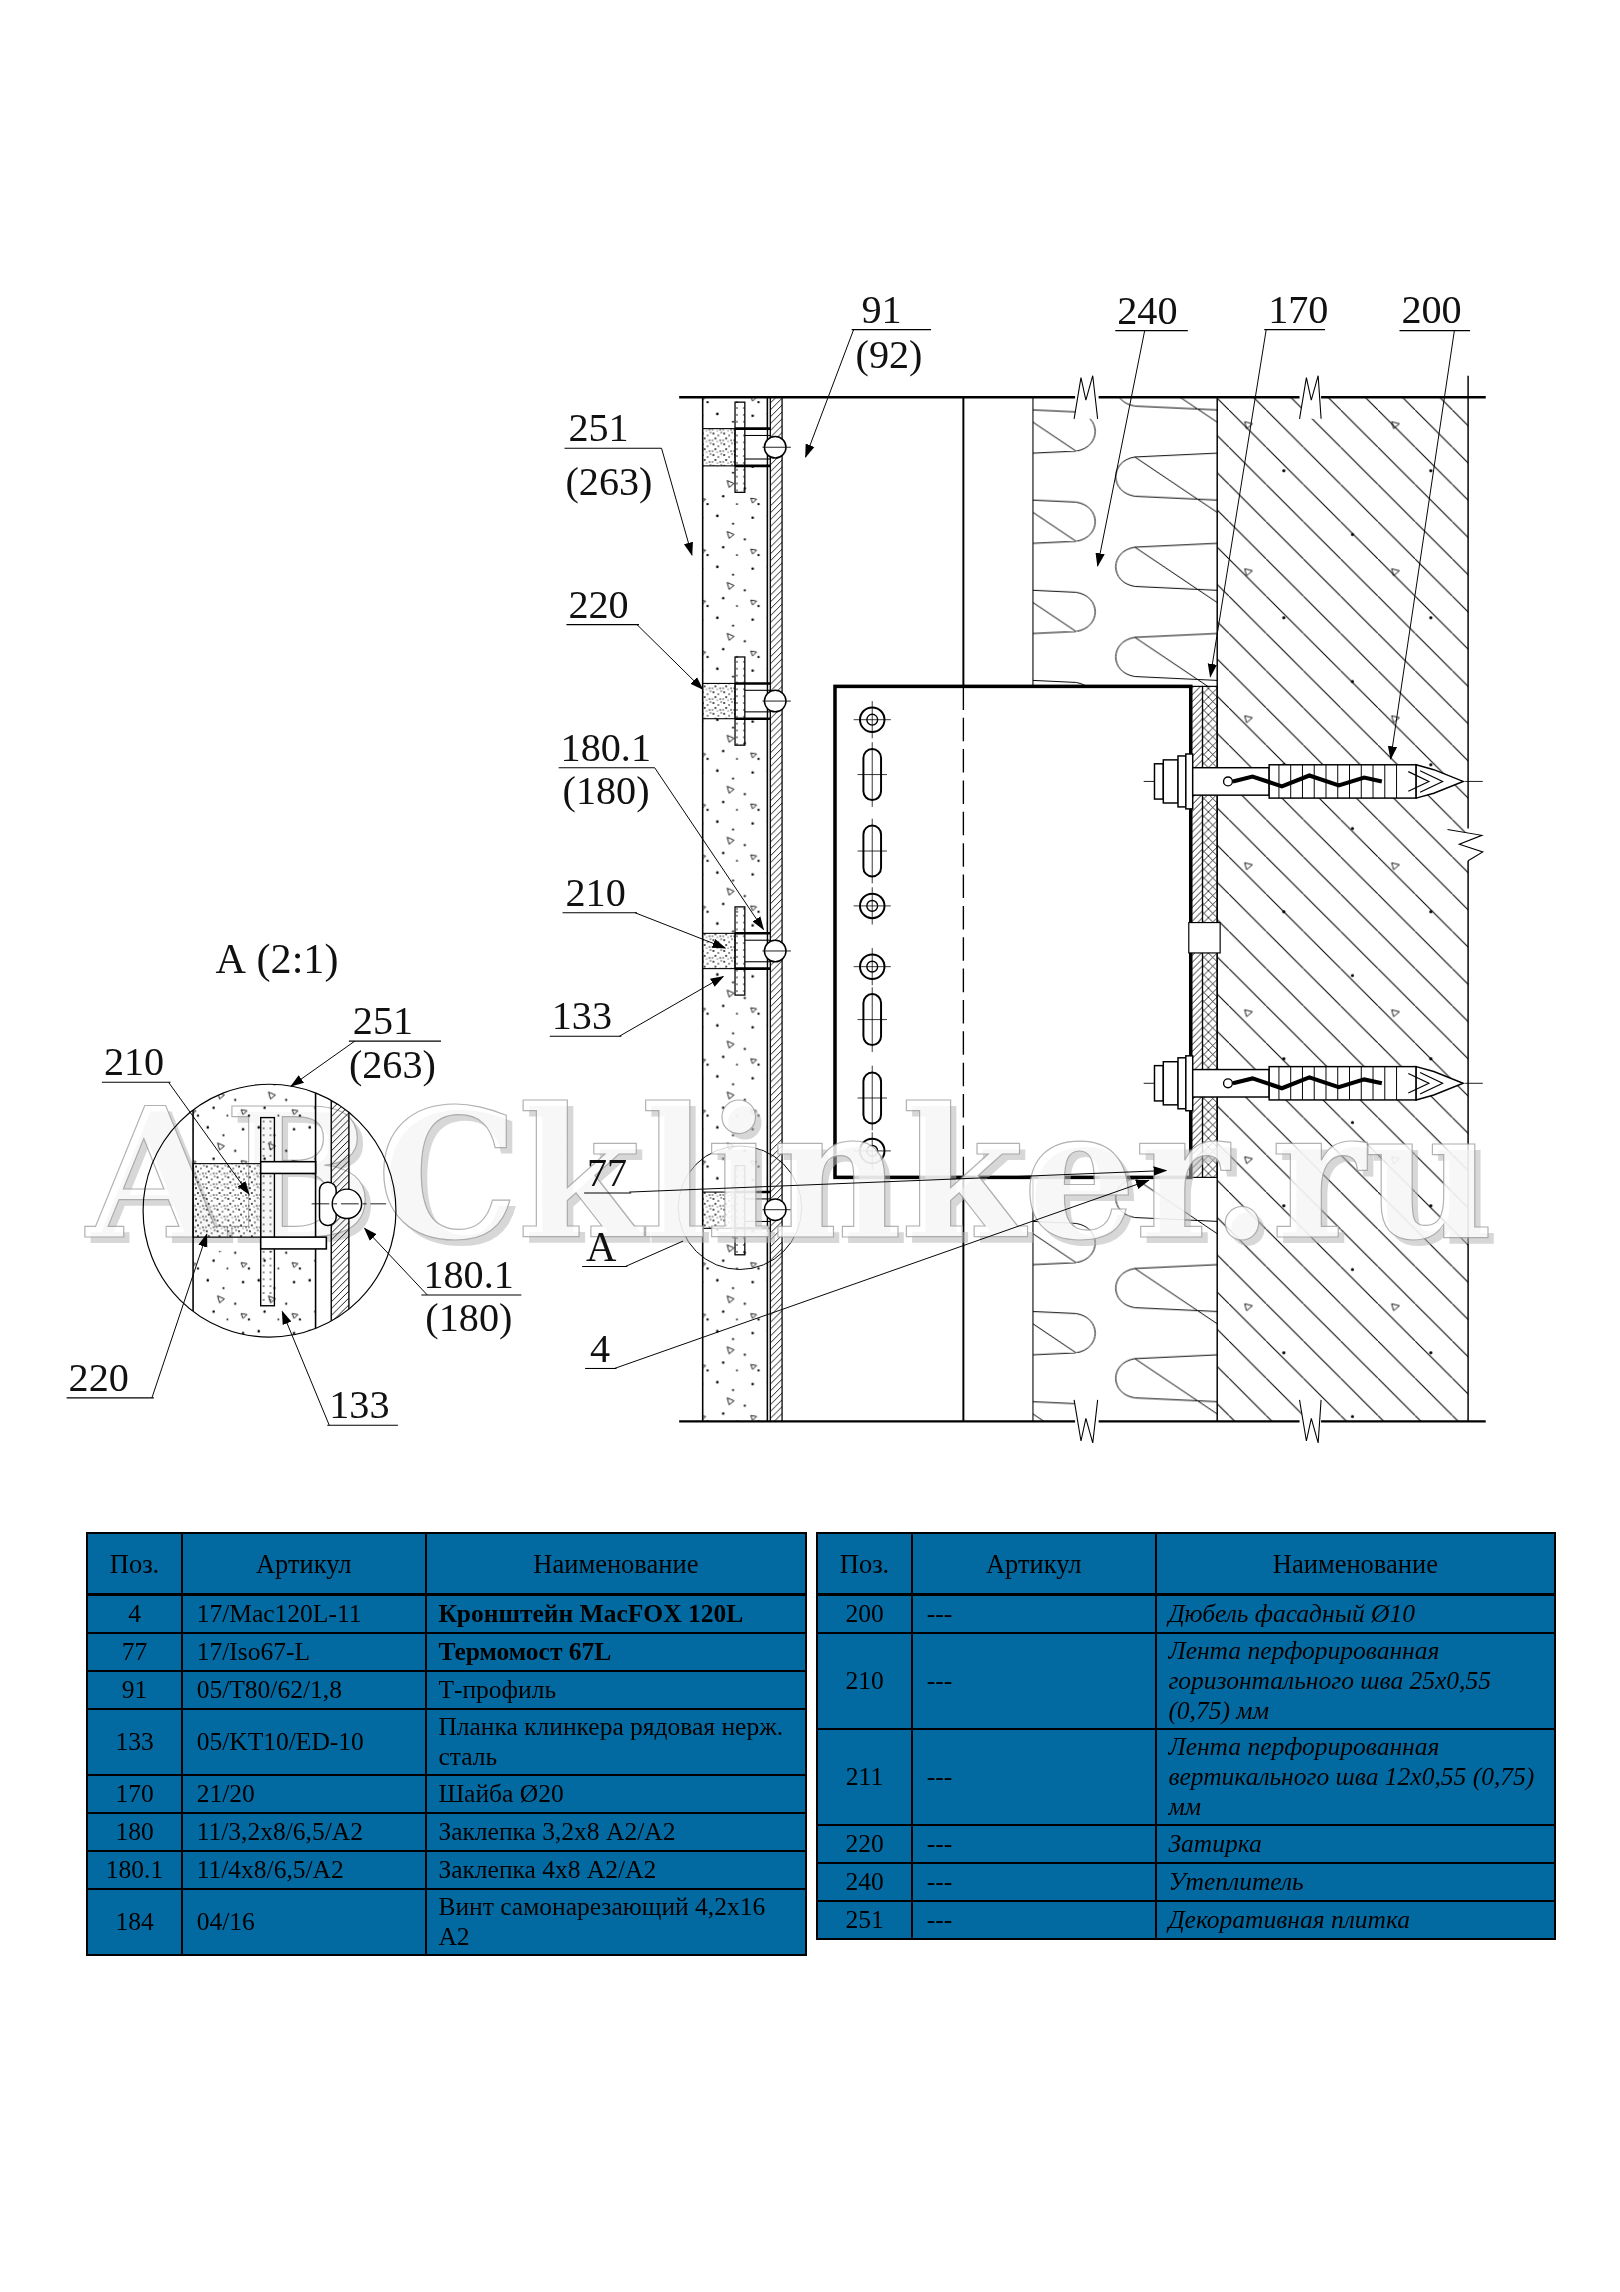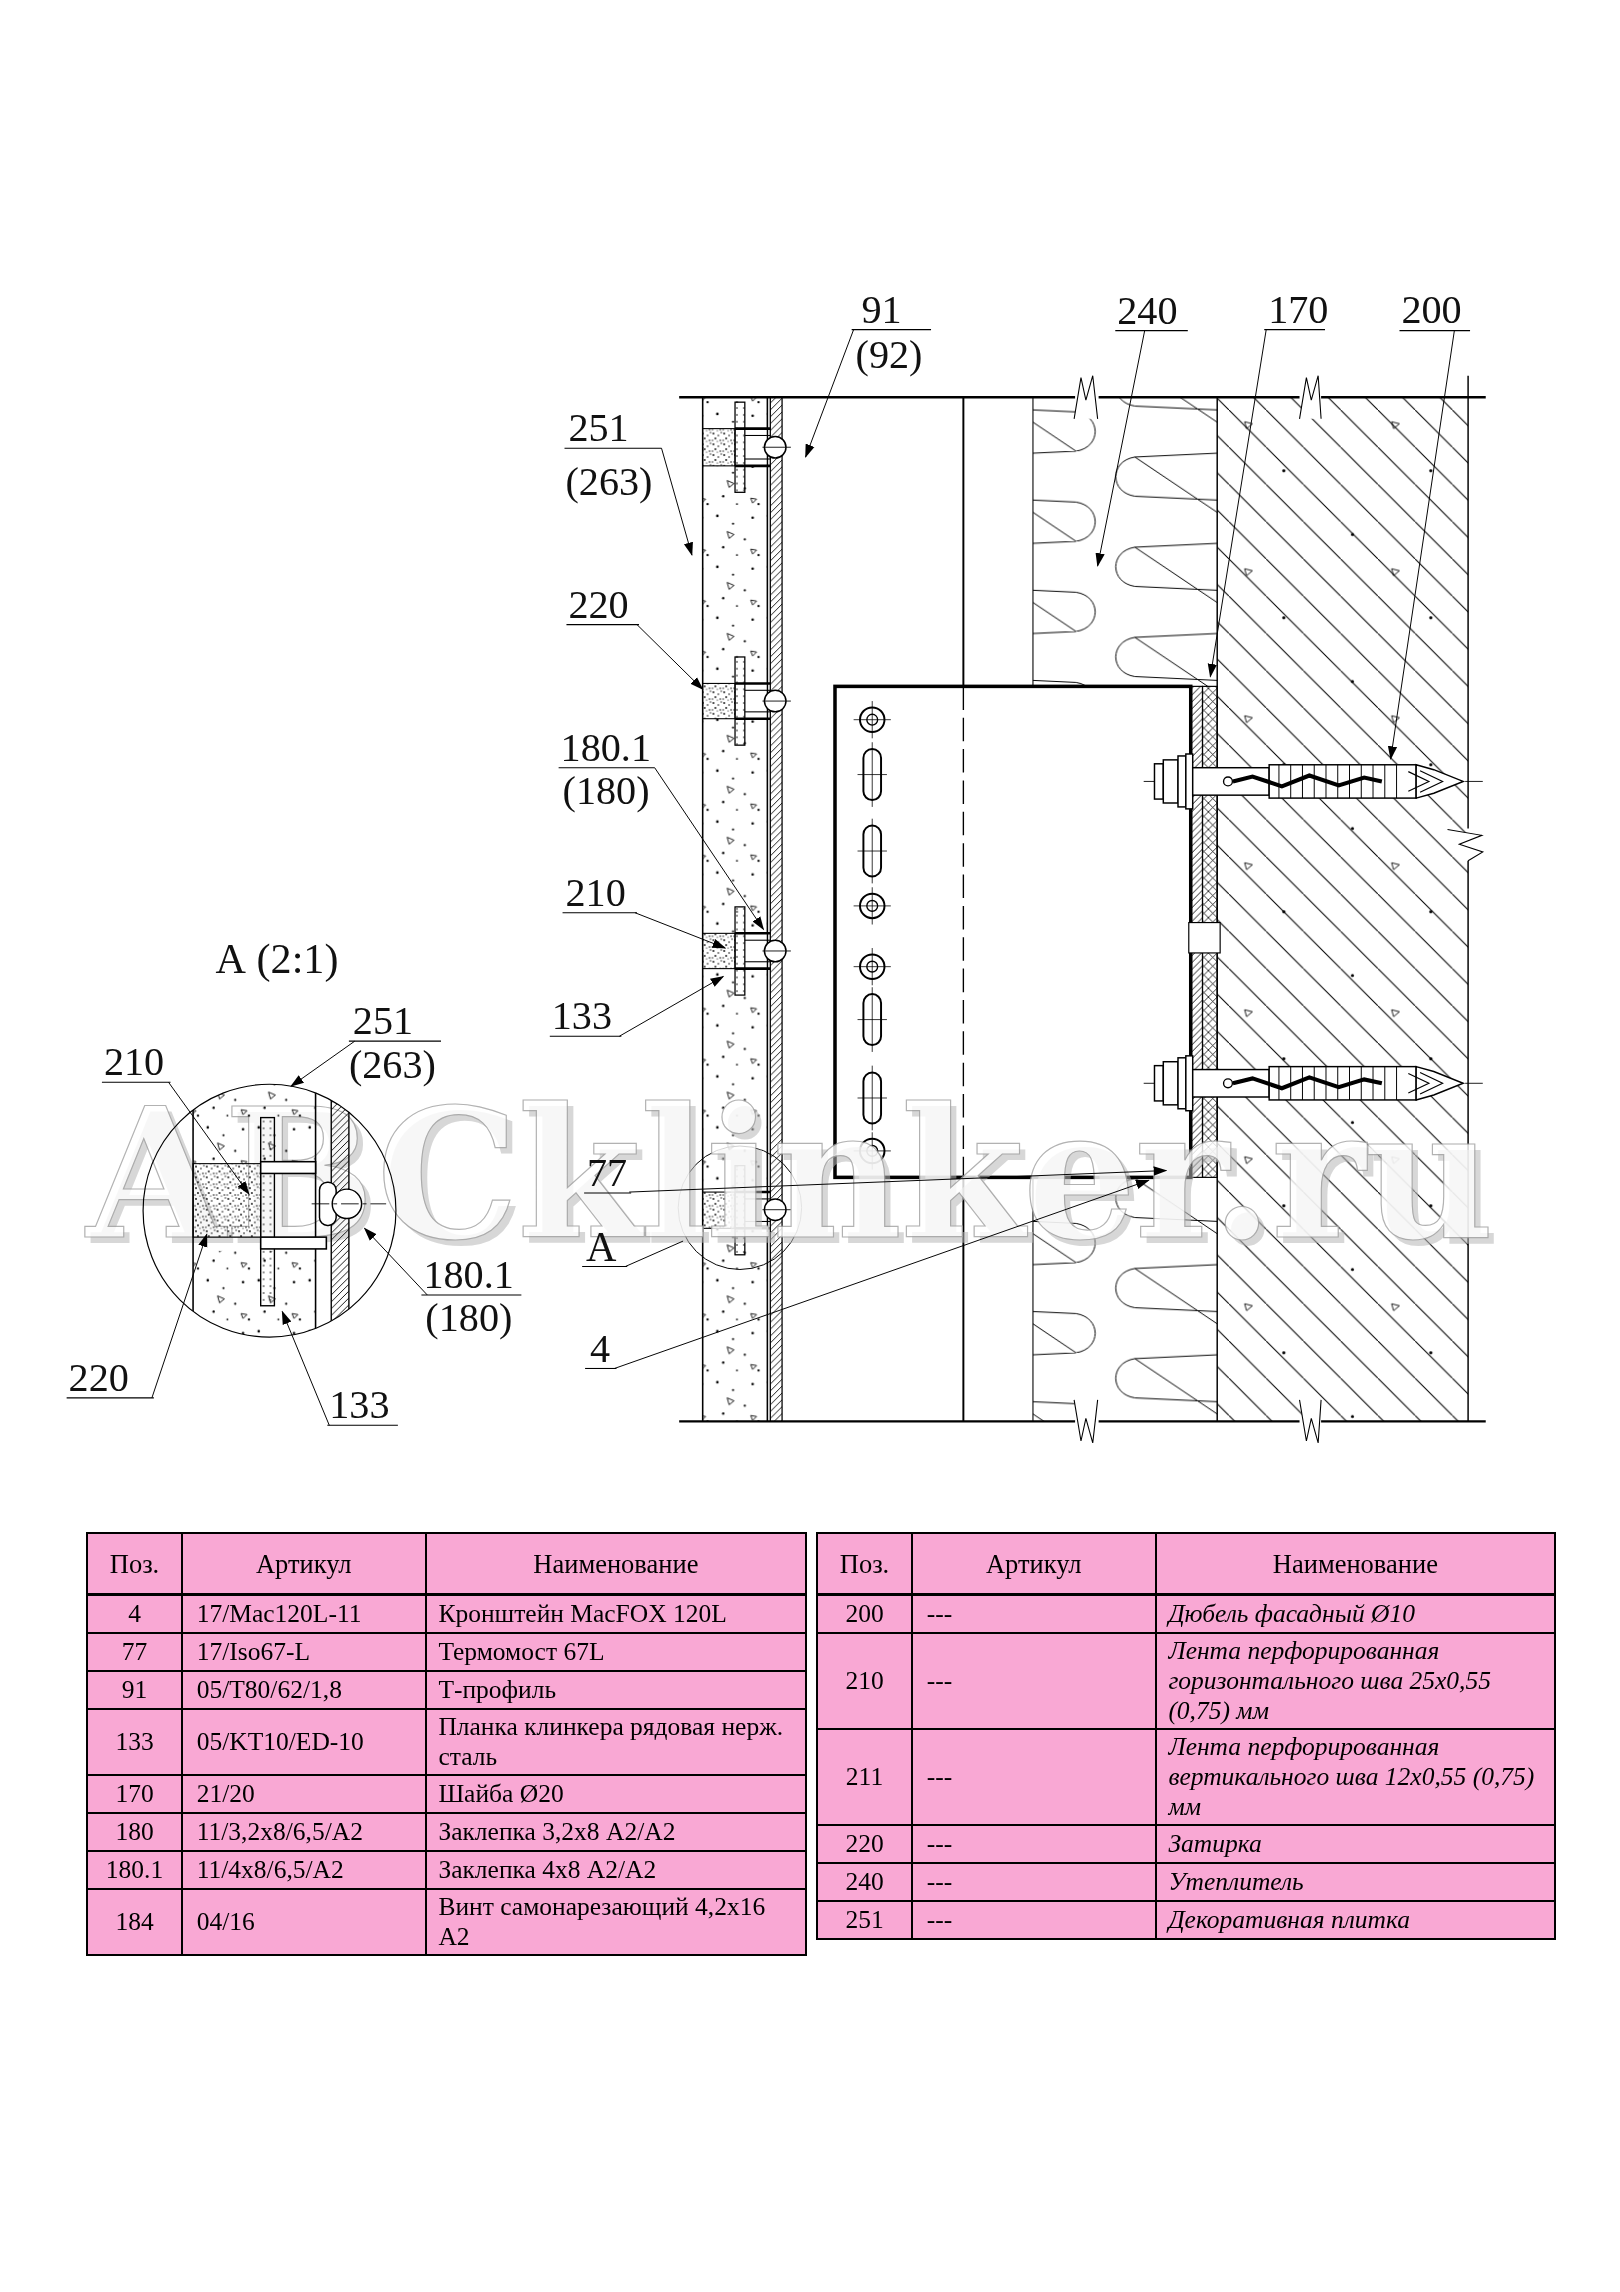--- a/index.html
+++ b/index.html
@@ -5,31 +5,31 @@
   html,body{margin:0;padding:0;background:#fff;}
   #page{position:relative;width:1620px;height:2293px;background:#ffffff;overflow:hidden;
         font-family:"Liberation Serif",serif;color:#000;}
   svg text{font-family:"Liberation Serif",serif;fill:#111;}
   .callout{font-size:41px;}
   .dtitle{font-size:43px;}
   .wmback{font-family:"DejaVu Serif",serif;font-weight:bold;font-size:183px;letter-spacing:-2px;
           fill:#b7b7b7;opacity:.55;}
   .wmfront{font-family:"DejaVu Serif",serif;font-weight:bold;font-size:183px;letter-spacing:-2px;
           fill:#ffffff;opacity:.82;stroke:#a2a2a2;stroke-width:1.2;}
-  table.tbl{position:absolute;border-collapse:collapse;background:#f9a8d4;
+  table.tbl{position:absolute;border-collapse:collapse;background:#0369a1;
             font:25.5px/30px "Liberation Serif",serif;}
   table.tbl th,table.tbl td{border:2px solid #000;vertical-align:middle;}
   table.tbl{border:2.9px solid #000;}
   table.tbl thead th{border-bottom:3.9px solid #000;height:57px;font-weight:normal;font-size:26.5px;text-align:center;}
   td.c-pos{text-align:center;width:91px;height:34px;}
   td.c-art{width:222px;padding:2px 5.9px 2px 13.7px;}
   td.c-name{padding:2px 7.8px 2px 11.8px;}
   #tbl-left td.c-name{width:359px;}
   #tbl-right td.c-name{width:378px;font-style:italic;}
-  td.bold{font-weight:normal;}
+  td.bold{font-weight:bold;}
 </style>
 </head>
 <body>
 
 <div id="page">
 
 <svg width="1620" height="2293" viewBox="0 0 1653 2339">
   <defs>
     <pattern id="speck" width="52" height="52" patternUnits="userSpaceOnUse">
       <circle cx="4" cy="6" r="1.3"></circle>

